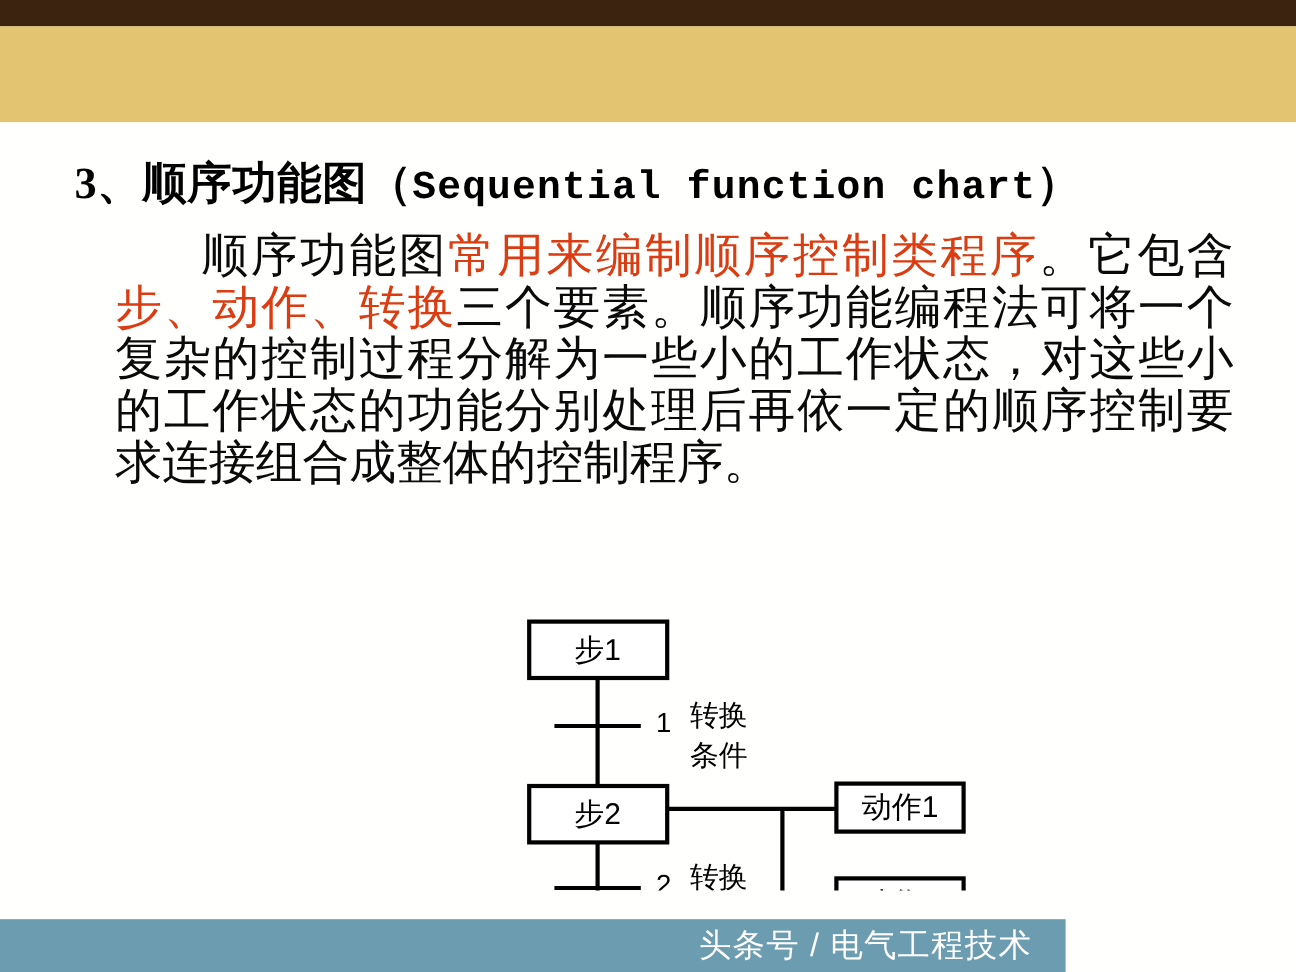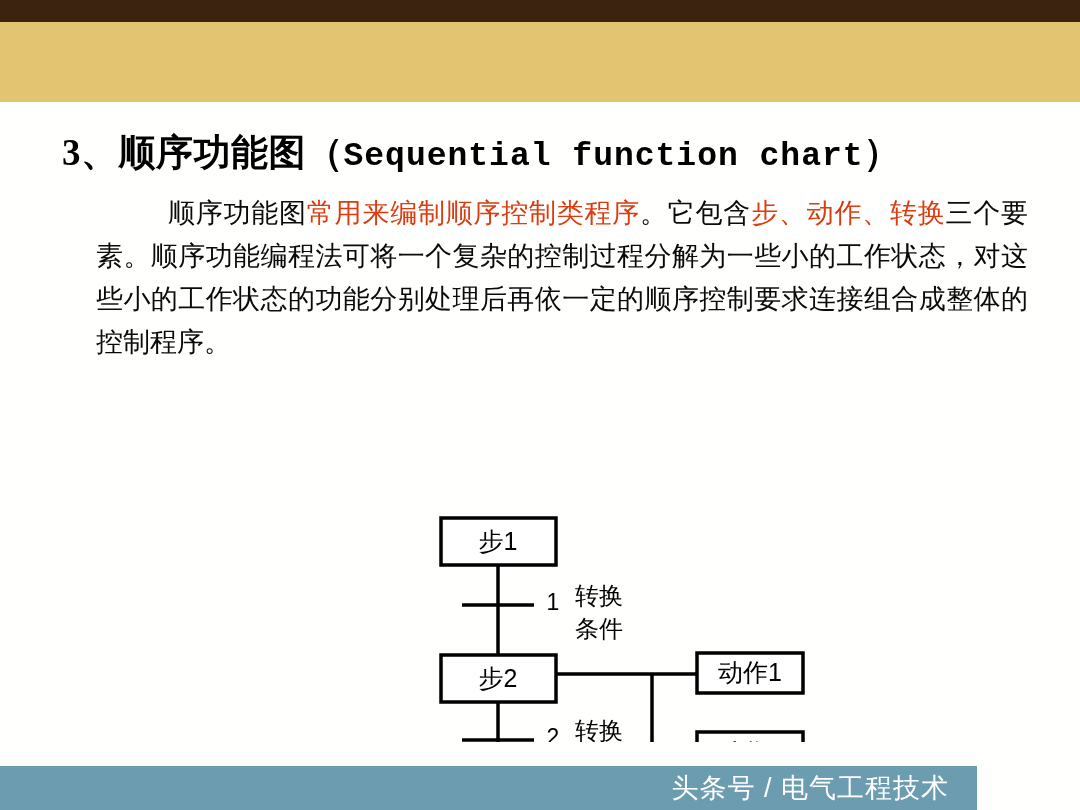--- a/index.html
+++ b/index.html
@@ -55,21 +55,21 @@
     font-size: 33px;
     letter-spacing: 1px;
   }
 
   .slide-paragraph {
     position: absolute;
     left: 96px;
     top: 90px;
     width: 932px;
     font-family: "Liberation Serif", serif;
-    font-size: 27px;
+    font-size: 39px;
     line-height: 43px;
     color: #0A0A0A;
     text-align: justify;
     text-indent: 72px;
     font-weight: 500;
   }
   .hl {
     color: #DB3C11;
   }
 
@@ -104,21 +104,21 @@
     font-size: 24px;
     fill: #000;
     text-anchor: start;
     dominant-baseline: middle;
   }
 
   
   .footer-bar {
     position: absolute;
     left: 0; top: 766px;
-    width: 977px; height: 44px;
+    width: 888px; height: 44px;
     background: #6B9CB0;
   }
   .footer-text {
     position: absolute;
     right: 28px;
     top: 50%;
     transform: translateY(-50%);
     font-family: "Liberation Sans", sans-serif;
     font-size: 27px;
     color: #FFFFFF;

